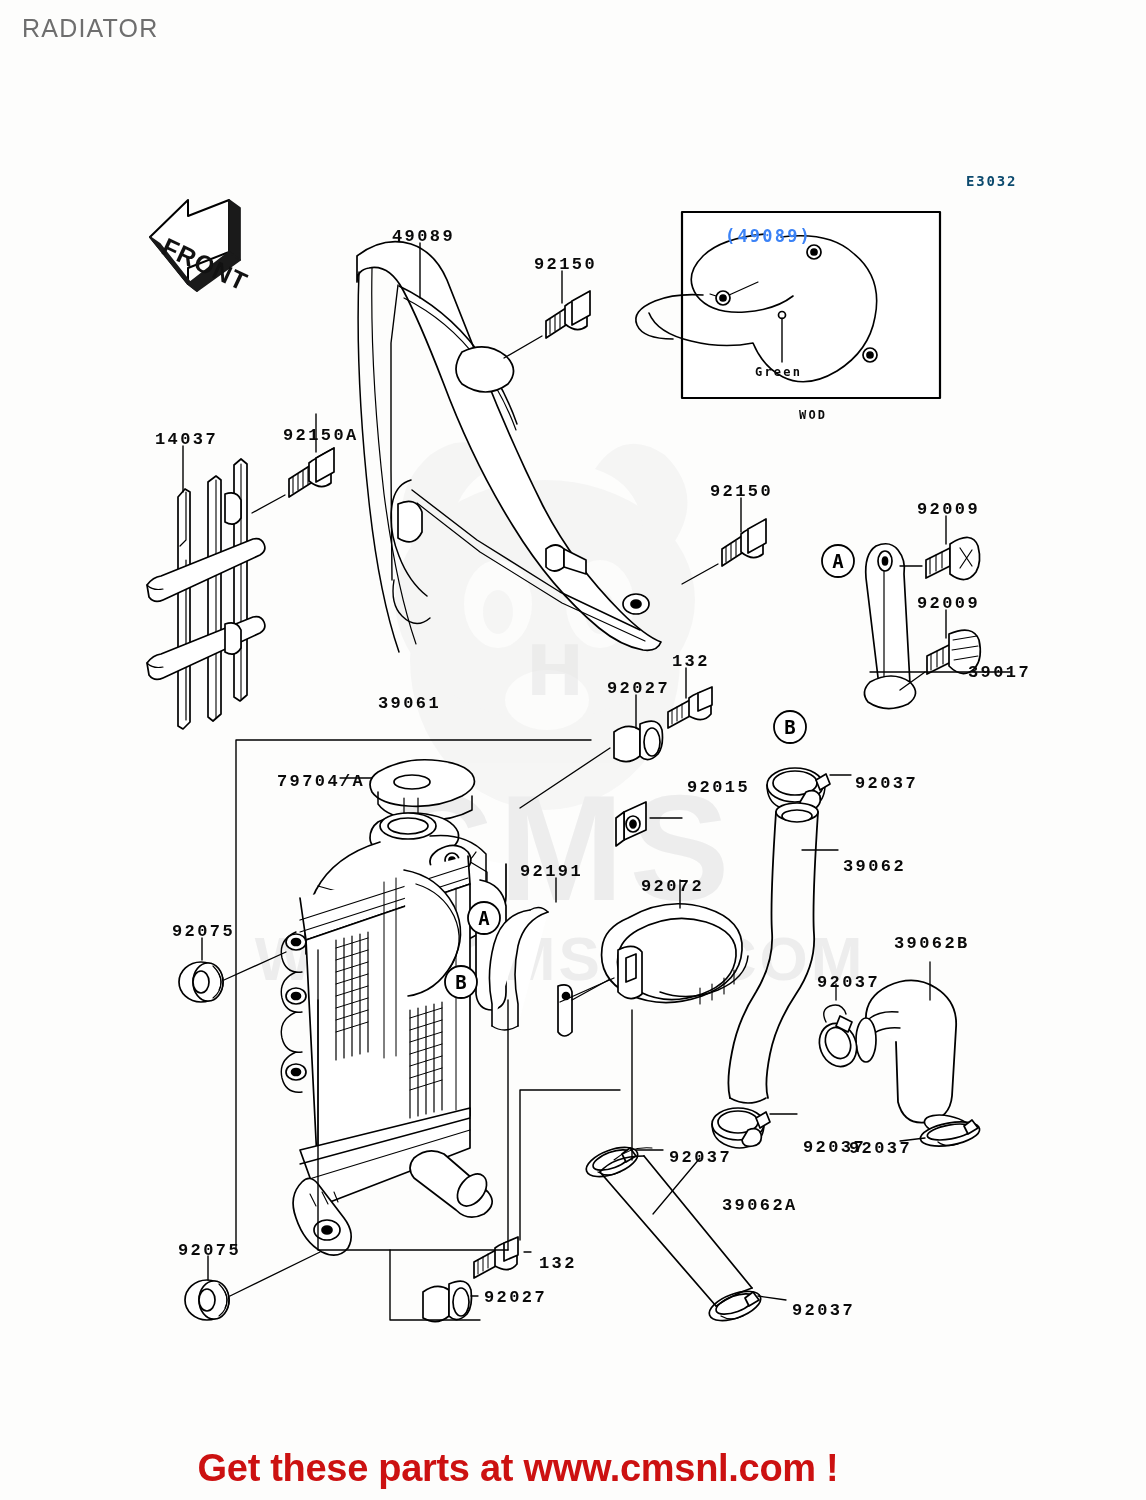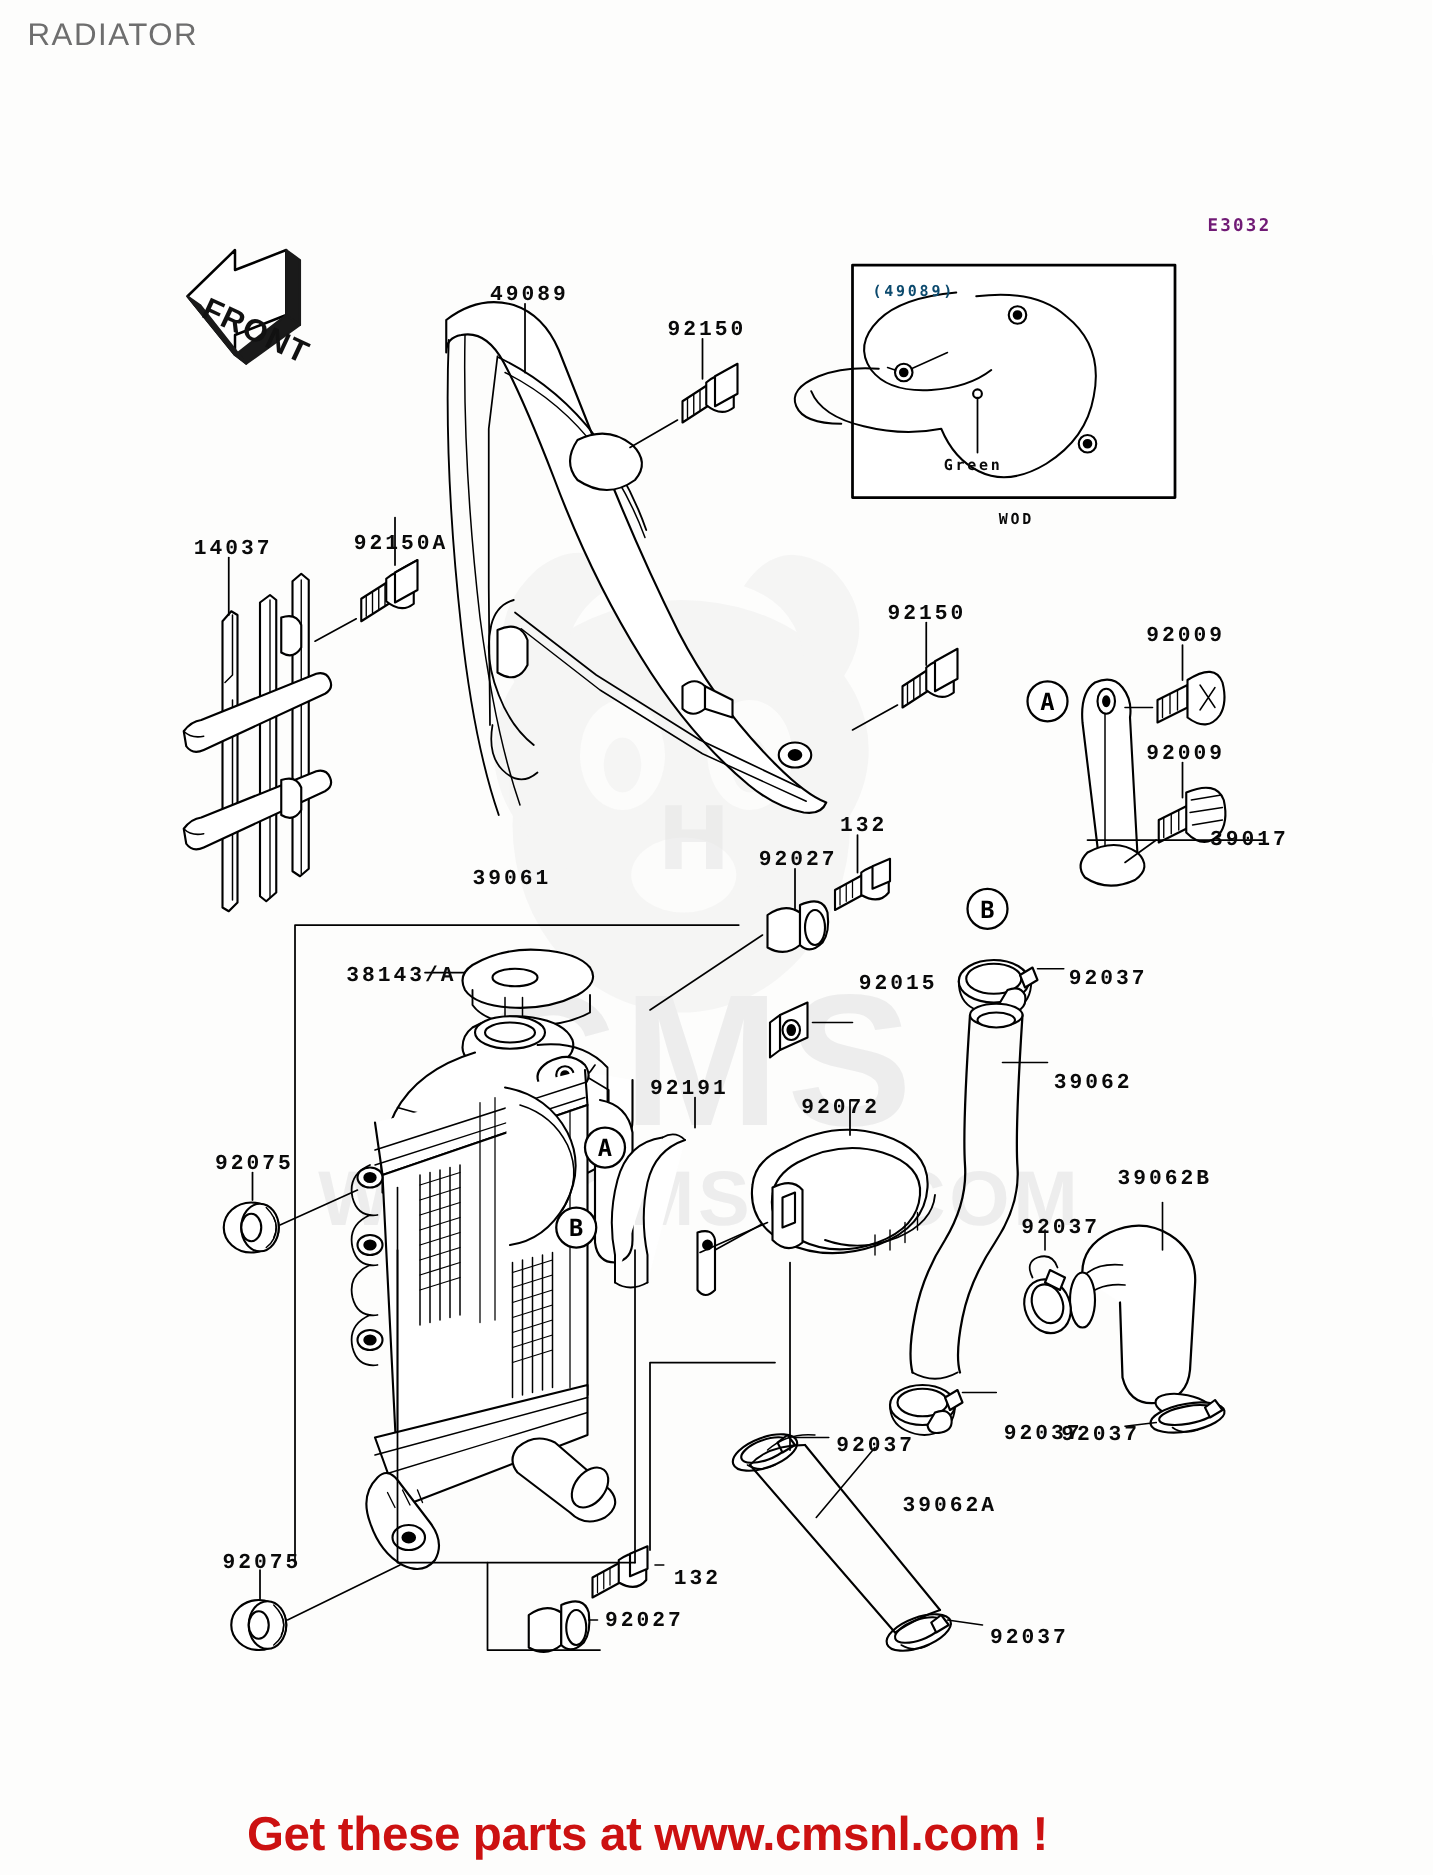--- a/index.html
+++ b/index.html
@@ -26,21 +26,21 @@
     white-space: nowrap;
   }
   #diagram-code {
     position: absolute;
     left: 966px;
     top: 173px;
     font-family: "DejaVu Sans Mono", monospace;
     font-size: 14px;
     font-weight: bold;
     letter-spacing: 1.8px;
-    color: #701a75;
+    color: #0c4a6e;
     white-space: nowrap;
   }
   #footer-promo {
     position: absolute;
     left: 0;
     top: 1447px;
     width: 1036px;
     text-align: center;
     font-family: "Liberation Sans", sans-serif;
     font-size: 38px;
@@ -61,25 +61,26 @@
     font-family: Liberation Mono, monospace;
     font-size: 17px;
     font-weight: bold;
     letter-spacing: 2.4px;
     color: #0a0a0a;
     white-space: nowrap;
   }
   .inset-label {
     position: absolute;
     font-family: "DejaVu Sans Mono", monospace;
-    font-size: 12px;
+    font-size: 17px;
     font-weight: bold;
     letter-spacing: 2.2px;
-    color: #0c4a6e;
+    color: #3b82f6;
     white-space: nowrap;
+    margin-left: 27px;
   }
   .inset-sub {
     position: absolute;
     font-family: "DejaVu Sans Mono", monospace;
     font-size: 12px;
     font-weight: bold;
     letter-spacing: 2.2px;
     color: #0a0a0a;
     white-space: nowrap;
   }
@@ -537,21 +538,21 @@
       <div class="pn" style="left: 283px; top: 398px; margin-top: 28px;">92150A</div>
       <div class="pn" style="left: 155px; top: 430px;">14037</div>
       <div class="pn" style="left: 710px; top: 482px;">92150</div>
       <div class="pn" style="left: 917px; top: 500px;">92009</div>
       <div class="pn" style="left: 917px; top: 594px;">92009</div>
       <div class="pn" style="left: 968px; top: 663px;">39017</div>
       <div class="pn" style="left: 672px; top: 652px;">132</div>
       <div class="pn" style="left: 607px; top: 679px;">92027</div>
       <div class="pn" style="left: 378px; top: 694px;">39061</div>
       <div class="pn" style="left: 855px; top: 774px;">92037</div>
-      <div class="pn" style="left: 277px; top: 772px;">38143/A</div>
+      <div class="pn" style="left: 277px; top: 772px;">79704/A</div>
       <div class="pn" style="left: 687px; top: 778px;">92015</div>
       <div class="pn" style="left: 843px; top: 857px;">39062</div>
       <div class="pn" style="left: 520px; top: 862px;">92191</div>
       <div class="pn" style="left: 641px; top: 865px; margin-top: 12px;">92072</div>
       <div class="pn" style="left: 172px; top: 922px;">92075</div>
       <div class="pn" style="left: 894px; top: 934px;">39062B</div>
       <div class="pn" style="left: 817px; top: 973px;">92037</div>
       <div class="pn" style="left: 803px; top: 1138px;">92037</div>
       <div class="pn" style="left: 849px; top: 1139px;">92037</div>
       <div class="pn" style="left: 669px; top: 1148px;">92037</div>

